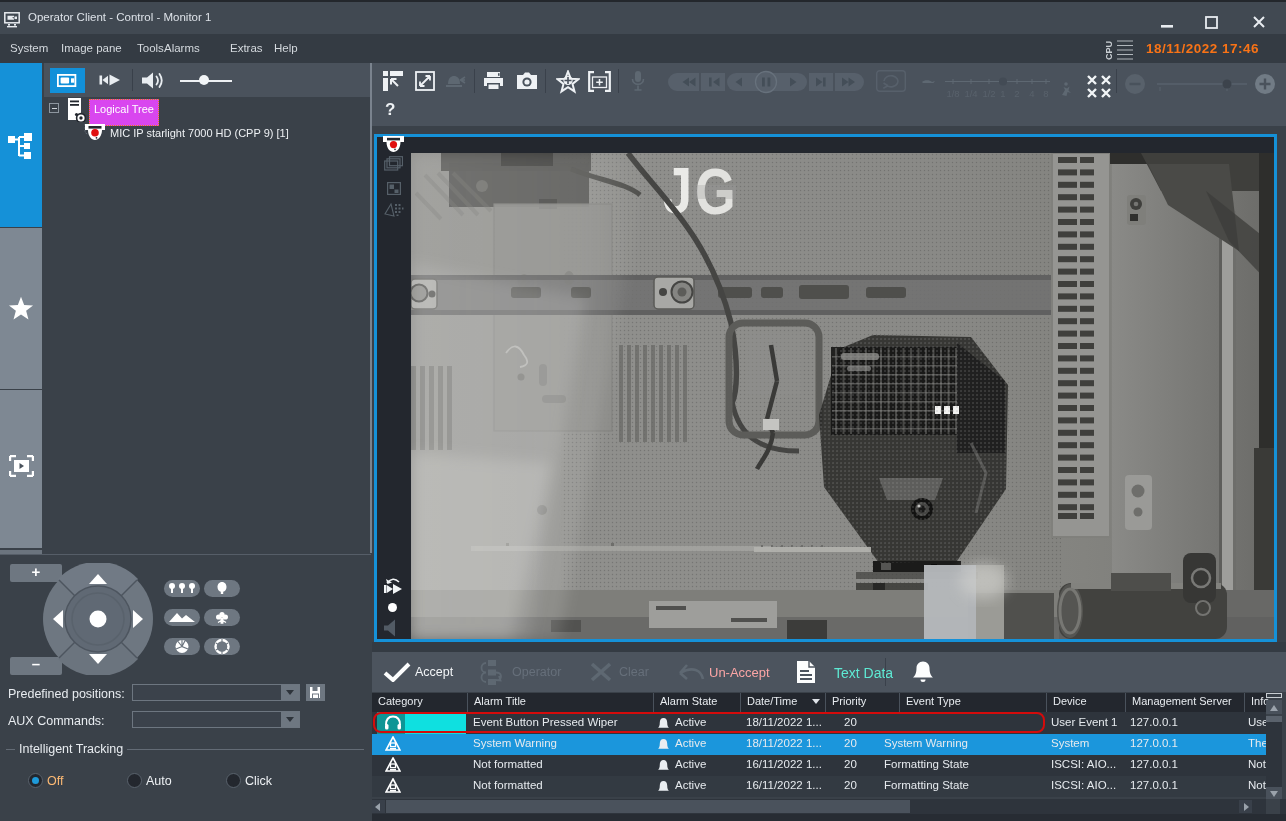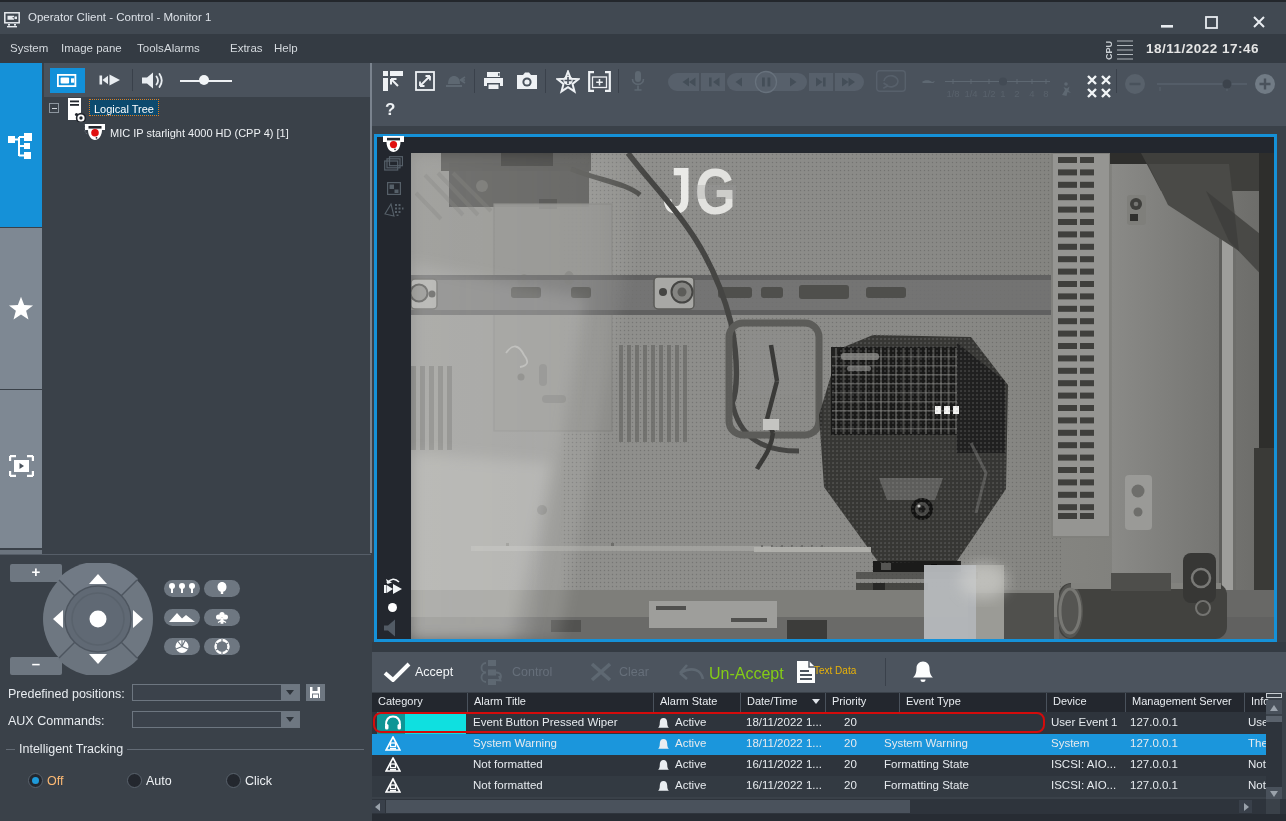--- a/index.html
+++ b/index.html
@@ -65,21 +65,21 @@
     <svg class="abs" style="left:1104px;top:5px;" width="32" height="22" viewBox="0 0 32 22">
       <text x="8" y="21" font-size="9" fill="#c8cdd2" font-family="Liberation Sans" transform="rotate(-90 8 21)" font-weight="bold">CPU</text>
       <g stroke="#c0c5ca" stroke-width="0.9">
         <line x1="13" y1="2" x2="29" y2="2"></line>
           <line x1="13" y1="6.5" x2="29" y2="6.5"></line>
         <line x1="13" y1="11" x2="29" y2="11"></line>
           <line x1="13" y1="15.5" x2="29" y2="15.5"></line>
         <line x1="13" y1="20" x2="29" y2="20"></line>
       </g>
     </svg>
-    <div class="abs" style="left:1142px;top:7px;width:117px;text-align:right;font-size:13.5px;font-weight:bold;color:#e5e5e5;letter-spacing:0.5px;">18/11/2022 17:46</div>
+    <div class="abs" style="left:1142px;top:7px;width:117px;text-align:right;font-size:13.5px;font-weight:bold;color:#f97316;letter-spacing:0.5px;">18/11/2022 17:46</div>
   </div>
 
   <div class="abs sidesec" style="top:63px; height:164px; background:#1591d8;">
     <svg class="abs" style="left:8px;top:70px;" width="26" height="26" viewBox="0 0 26 26">
       <g fill="#fff">
         <rect x="0" y="3" width="7" height="7"></rect>
         <rect x="16" y="0" width="8" height="8"></rect>
         <rect x="16" y="10" width="6" height="6"></rect>
         <rect x="16" y="19" width="7" height="7"></rect>
       </g>
@@ -126,31 +126,31 @@
         <div style="position:absolute;left:1.5px;top:3.5px;width:5px;height:1.4px;background:#cfd5da;"></div>
       </div>
     <svg class="abs" style="left:23px;top:1px;" width="19" height="24" viewBox="0 0 19 24">
       <rect x="1" y="0" width="13" height="22" fill="#fff"></rect>
       <rect x="3" y="2.5" width="9" height="1.8" fill="#23272e"></rect>
       <rect x="3" y="6" width="9" height="1.8" fill="#23272e"></rect>
       <circle cx="9.5" cy="16.5" r="1.6" fill="#23272e"></circle>
       <circle cx="14" cy="20" r="4.4" fill="#fff" stroke="#23272e" stroke-width="1.6"></circle>
       <circle cx="14" cy="20" r="1.7" fill="#23272e"></circle>
     </svg>
-    <div class="abs" style="left:45px;top:2px;height:17px;background:#0c4a6e;border:1px dotted #e87b1a;color:#fff;font-size:11px;padding:2.5px 4px 0 4px;white-space:nowrap;">Logical Tree</div>
+    <div class="abs" style="left:45px;top:2px;height:27px;background:#d946ef;border:1px dotted #e87b1a;color:#fff;font-size:11px;padding:2.5px 4px 0 4px;white-space:nowrap;">Logical Tree</div>
     <svg class="abs" style="left:39px;top:26px;" width="20" height="20" viewBox="0 0 20 20">
       <path d="M2 1 C2 5 2 8 2 8 C2 11 5 11 6 11" stroke="#6d7680" stroke-width="1" stroke-dasharray="1.5 1.5" fill="none"></path>
     </svg>
     <svg class="abs" style="left:41px;top:27px;" width="20" height="17" viewBox="0 0 20 17">
       <path d="M0 0 H20 V6 H17 C17 12 13.5 16 10 16 C6.5 16 3 12 3 6 H0 Z" fill="#fff"></path>
       <rect x="3.5" y="2" width="13" height="2.6" fill="#23272e"></rect>
       <circle cx="10" cy="8.8" r="3.8" fill="#e01010"></circle>
       <circle cx="11.5" cy="13.8" r="0.9" fill="#23272e"></circle>
     </svg>
-    <div class="abs" style="left:66px;top:30px;color:#eef1f4;font-size:11px;">MIC IP starlight 4000 HD (CPP 4) [1]</div>
+    <div class="abs" style="left:66px;top:30px;color:#eef1f4;font-size:11px;">MIC IP starlight 7000 HD (CPP 9) [1]</div>
   </div>
   <div id="ptzarea" class="abs">
     <div class="abs" style="left:10px;top:9px;width:52px;height:18px;background:#6e7781;border-radius:2px;text-align:center;color:#fff;font-size:15px;font-weight:bold;line-height:16px;">+</div>
     <div class="abs" style="left:10px;top:102px;width:52px;height:18px;background:#6e7781;border-radius:2px;text-align:center;color:#fff;font-size:15px;font-weight:bold;line-height:14px;">–</div>
     <svg class="abs" style="left:42px;top:8px;" width="112" height="112" viewBox="0 0 112 112">
       <circle cx="56" cy="56" r="55" fill="#6e7781"></circle>
       <path d="M56 56 L16 16 A55 55 0 0 1 96 16 Z" fill="#717a85"></path>
       <path d="M56 56 L16 96 A55 55 0 0 0 96 96 Z" fill="#6b747e"></path>
       <g stroke="#4d555f" stroke-width="1.5">
         <line x1="17" y1="17" x2="95" y2="95"></line>
@@ -652,37 +652,37 @@
     </svg>
     <div class="abs" style="left:43px;top:13px;color:#f2f5f7;font-size:12.5px;">Accept</div>
     <svg class="abs" style="left:106px;top:8px;" width="27" height="25" viewBox="0 0 27 25">
       <g fill="#5e6872">
         <rect x="10" y="0" width="8" height="6"></rect>
         <rect x="10" y="9.5" width="8" height="6"></rect>
         <rect x="10" y="19" width="8" height="6"></rect>
       </g>
       <path d="M8 3 C2 3 2 12.5 8 12.5 M8 12.5 C2 12.5 2 22 8 22 M18 12.5 C24 12.5 24 18 21 20 M21 16 l1.5 4.5 l-5 -0.5" stroke="#5e6872" stroke-width="1.8" fill="none"></path>
     </svg>
-    <div class="abs" style="left:140px;top:13px;color:#666f7a;font-size:12.5px;">Control</div>
+    <div class="abs" style="left:140px;top:13px;color:#666f7a;font-size:12.5px;">Operator</div>
     <svg class="abs" style="left:218px;top:10px;" width="22" height="20" viewBox="0 0 22 20">
       <path d="M2 2 L20 18 M20 2 L2 18" stroke="#5e6872" stroke-width="3.6"></path>
     </svg>
     <div class="abs" style="left:247px;top:13px;color:#666f7a;font-size:12.5px;">Clear</div>
     <svg class="abs" style="left:305px;top:10px;" width="28" height="20" viewBox="0 0 28 20">
       <path d="M3 11 L10 3 M3 11 L10 17 M3 11 C16 4 24 8 26 17" stroke="#5e6872" stroke-width="2.6" fill="none"></path>
     </svg>
-    <div class="abs" style="left:337px;top:13px;color:#84cc16;font-size:16px;">Un-Accept</div>
+    <div class="abs" style="left:337px;top:13px;color:#fca5a5;font-size:13px;">Un-Accept</div>
     <svg class="abs" style="left:424px;top:8px;" width="20" height="24" viewBox="0 0 20 24">
       <path d="M1 1 H13 L19 7 V23 H1 Z" fill="#fdfefe"></path>
       <path d="M13 1 L13 7 L19 7" fill="none" stroke="#4c545e" stroke-width="1.4"></path>
       <rect x="4" y="10" width="9" height="2" fill="#4c545e"></rect>
       <rect x="4" y="14" width="12" height="2" fill="#4c545e"></rect>
       <rect x="4" y="18" width="12" height="2" fill="#4c545e"></rect>
     </svg>
-    <div class="abs" style="left:442px;top:13px;color:#eab308;font-size:10px;">Text Data</div>
+    <div class="abs" style="left:462px;top:13px;color:#5eead4;font-size:14px;">Text Data</div>
     <div class="abs" style="left:513px;top:6px;width:1px;height:28px;background:#3a414b;"></div>
     <svg class="abs" style="left:539px;top:8px;" width="24" height="25" viewBox="0 0 24 25">
       <path d="M12 1.5 C8 1.5 5.5 4.5 5.5 8 C5.5 14 3.5 16 2 17.5 H22 C20.5 16 18.5 14 18.5 8 C18.5 4.5 16 1.5 12 1.5 Z" fill="#fdfefe"></path>
       <path d="M9.5 19.5 a2.5 2.5 0 0 0 5 0" fill="#fdfefe"></path>
     </svg>
   </div>
   <div id="tablehdr" class="abs">
     <div class="hcell" style="left:0;width:95px;border-left:none;">Category</div>
     <div class="hcell" style="left:95px;width:186px;">Alarm Title</div>
     <div class="hcell" style="left:281px;width:87px;">Alarm State</div>

